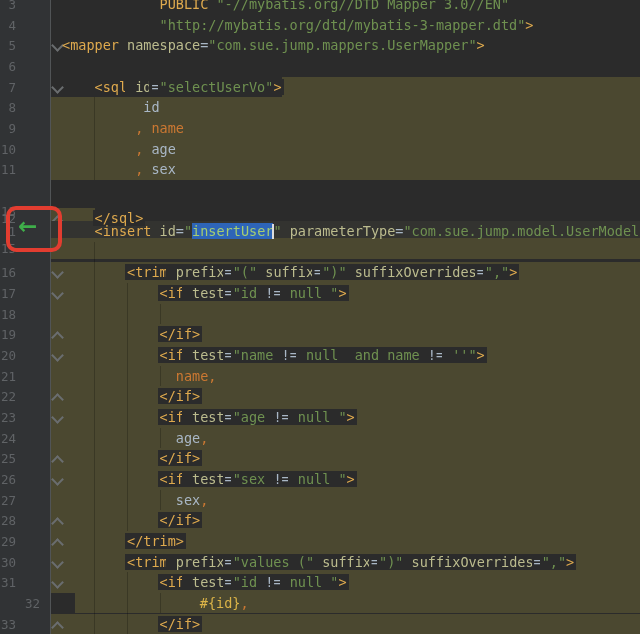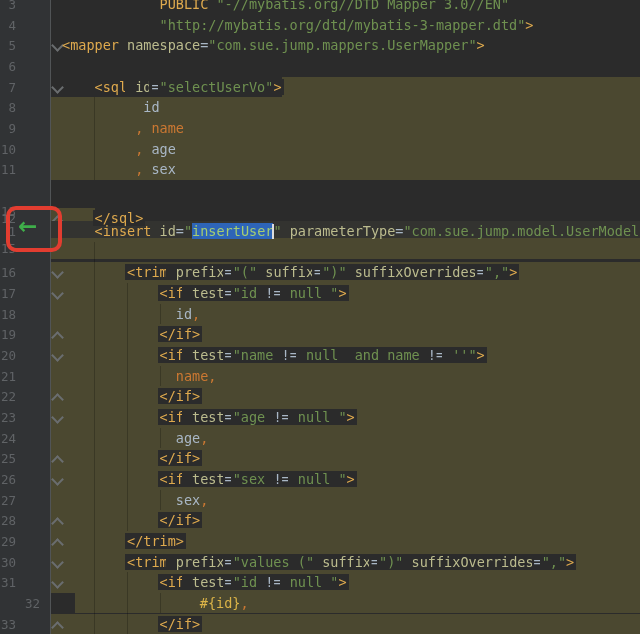--- a/index.html
+++ b/index.html
@@ -119,21 +119,20 @@
       </div>
       <div class="row" style="top: 283.1px; height: 20.65px;">
         <div class="rowbg" style="left: 51px; width: 589px; background: rgb(75, 72, 48);"></div>
         <span class="num">17</span>
         <span class="fold down"></span>
         <span class="code"><span class="c-plain">            </span><span class="c-tag b">&lt;if</span><span class="c-plain b"> </span><span class="c-attr b">test</span><span class="c-eq b">=</span><span class="c-str b">"id </span><span class="c-plain b">!=</span><span class="c-str b"> null "</span><span class="c-tag b">&gt;</span></span>
       </div>
       <div class="row" style="top: 303.75px; height: 20.65px;">
         <div class="rowbg" style="left: 51px; width: 589px; background: rgb(75, 72, 48);"></div>
         <span class="num">18</span>
-        <span class="code"><span class="c-plain">              </span><span class="c-plain">id</span><span class="c-kw">,</span></span>
       </div>
       <div class="row" style="top: 324.4px; height: 20.65px;">
         <div class="rowbg" style="left: 51px; width: 589px; background: rgb(75, 72, 48);"></div>
         <span class="num">19</span>
         <span class="fold up"></span>
         <span class="code"><span class="c-plain">            </span><span class="c-tag b">&lt;/if&gt;</span></span>
       </div>
       <div class="row" style="top: 345.05px; height: 20.65px;">
         <div class="rowbg" style="left: 51px; width: 589px; background: rgb(75, 72, 48);"></div>
         <span class="num">20</span>

